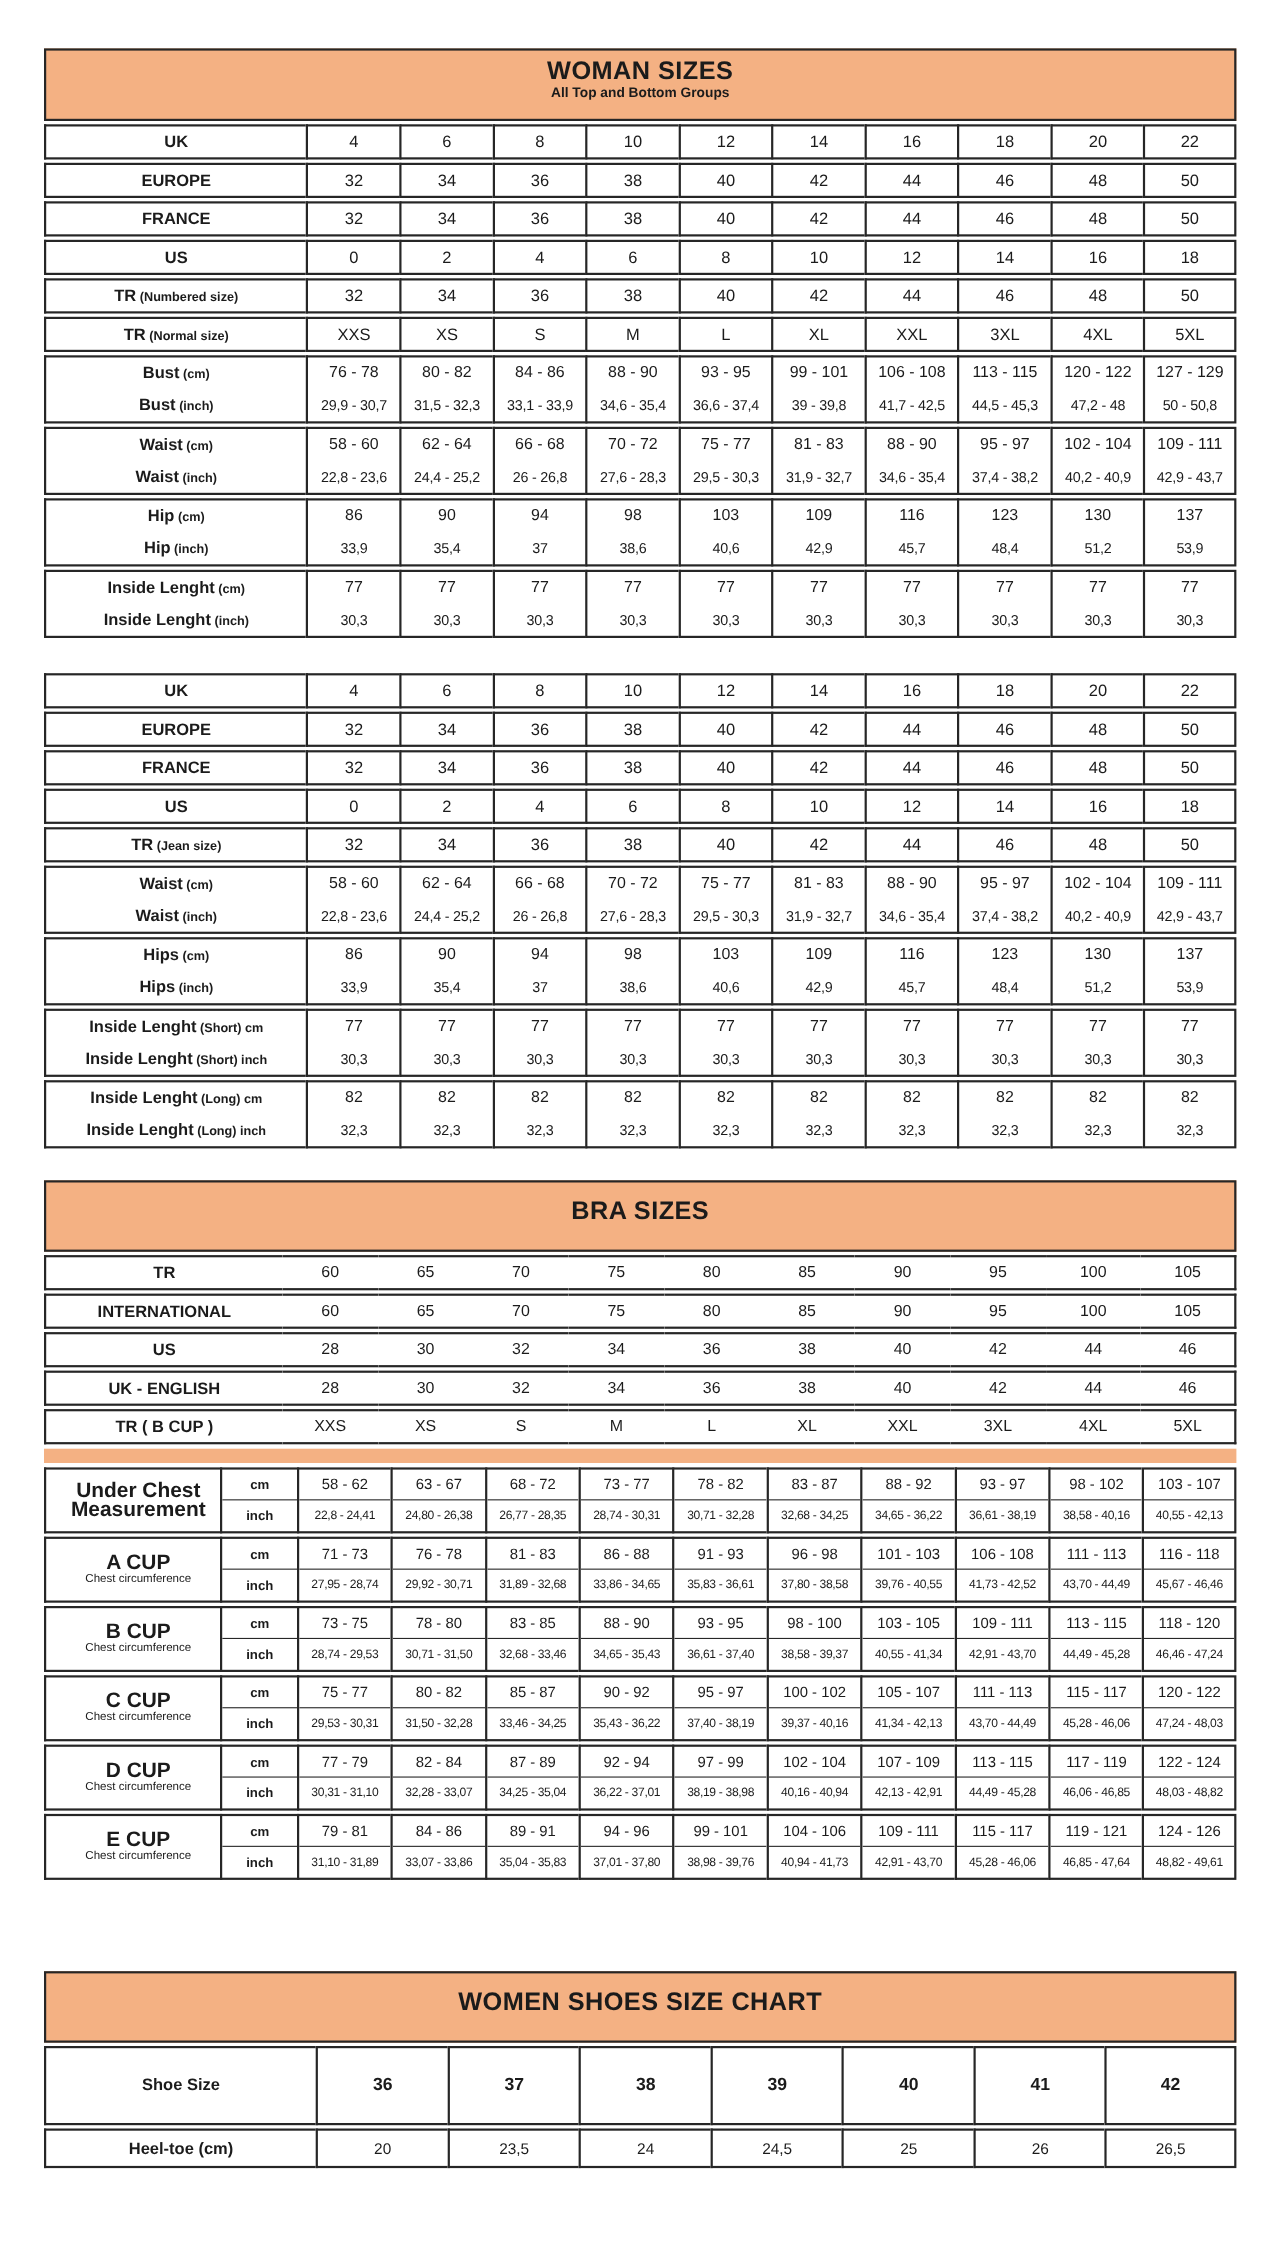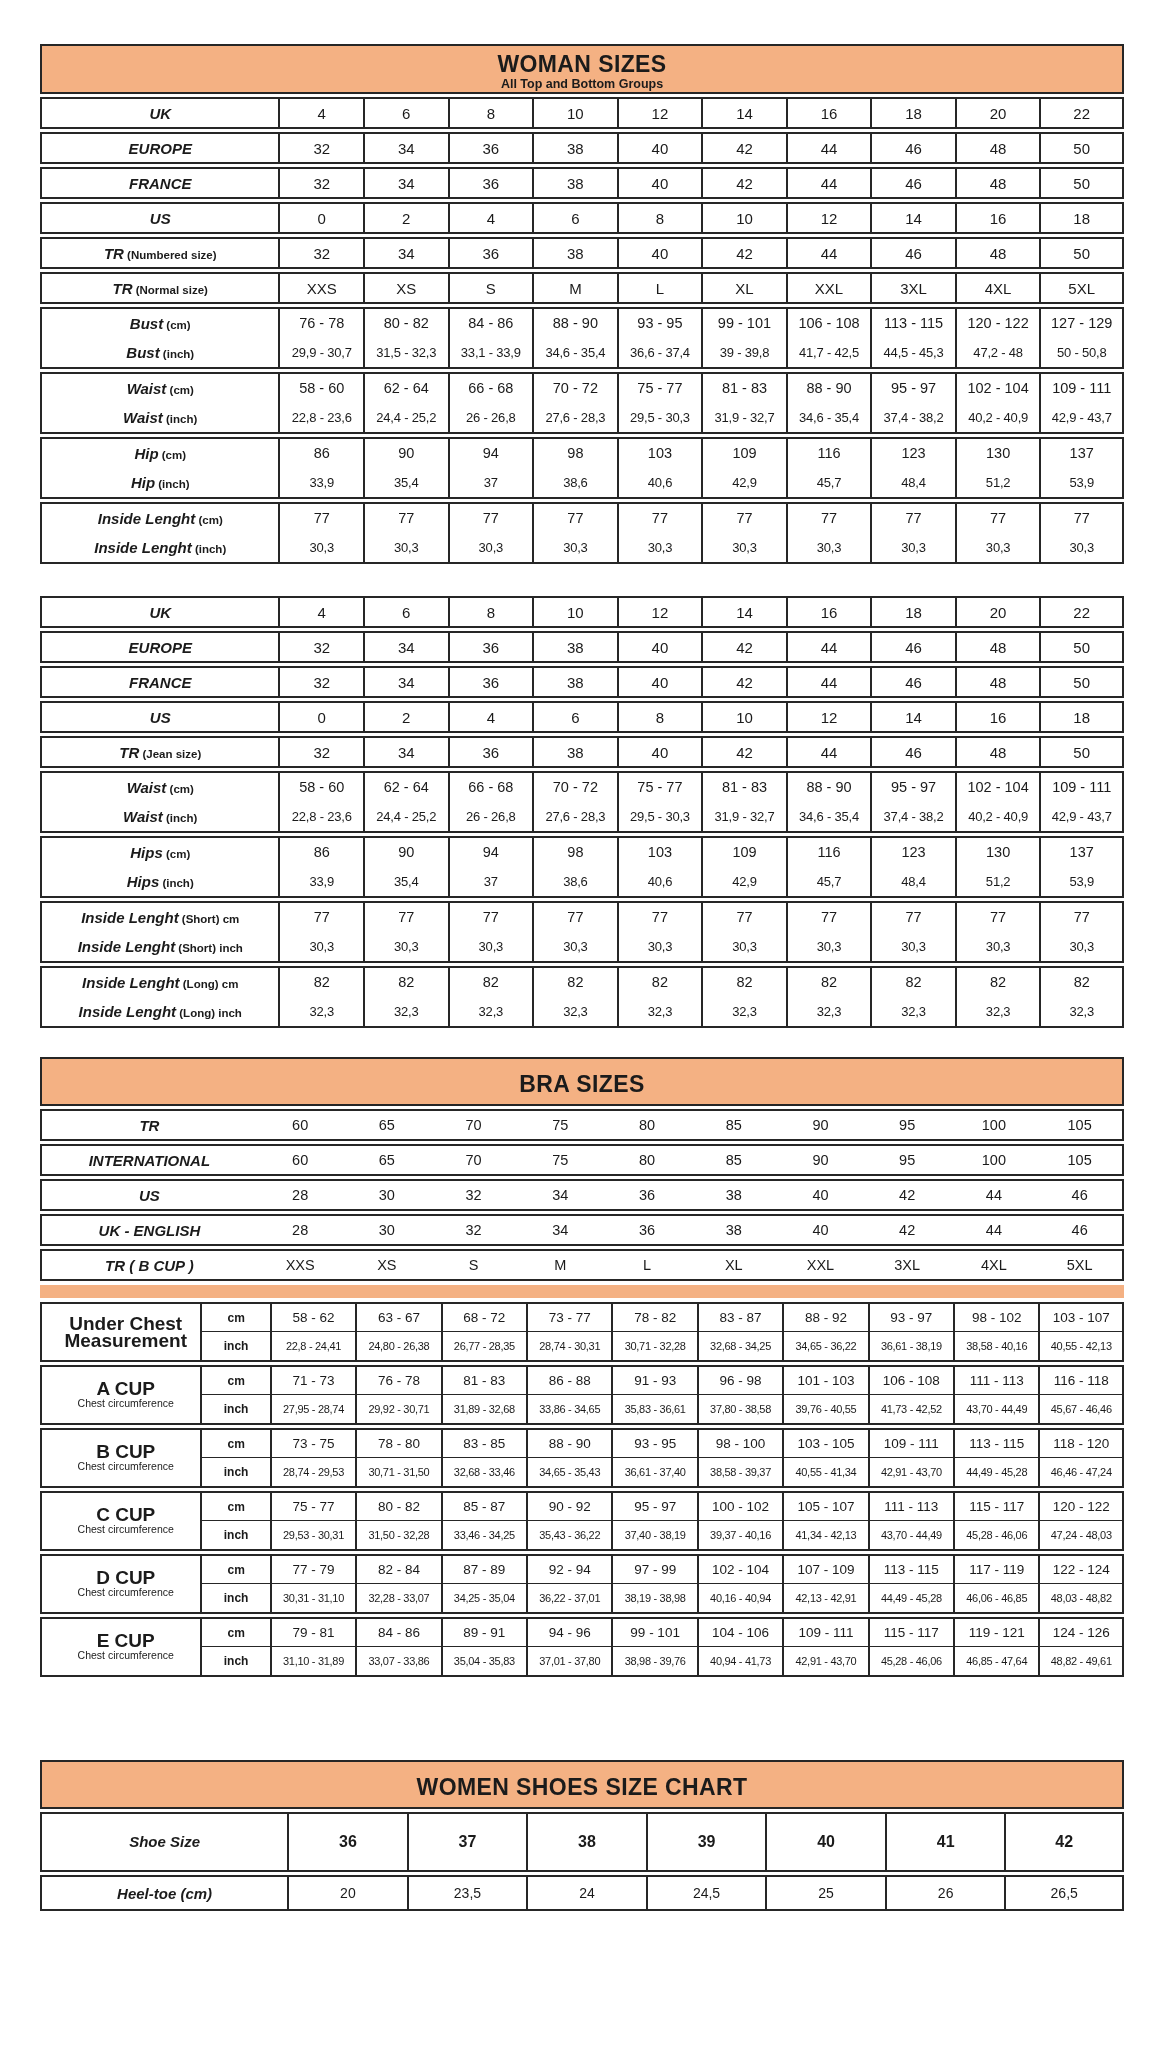--- a/index.html
+++ b/index.html
@@ -18,21 +18,21 @@
   .page{width:1084px;margin:0 auto;padding:44px 0 60px 0;}
   section.tablewrap{margin-bottom:26px;}
   section.tablewrap:last-child{margin-bottom:0;}
   #shoes-section{margin-top:80px;}
 
   
   .band{
     background:var(--band);
     border:2px solid var(--bd);
     text-align:center;
-    padding:5px 0 0 0;
+    padding:5px 0 16px 0;
   }
   .band-title{font-size:23px;font-weight:bold;letter-spacing:.4px;line-height:26px;}
   .band-sub{font-size:12.5px;font-weight:bold;line-height:15px;}
   .band-one .band-title{padding:7px 0;}
 
   
   table.tbl{
     width:100%;
     border-collapse:separate;
     border-spacing:0 3px;
@@ -42,21 +42,21 @@
     border:2px solid var(--bd);
     border-right-width:0;
     background:#fff;
     text-align:center;
     vertical-align:middle;
     padding:0;
     overflow:hidden;
   }
   table.tbl td:last-child{border-right-width:2px;}
   td.lbl{text-align:left;padding:0 0 0 10px;}
-  .st{font-weight:bold;font-size:15px;font-style:italic;}
+  .st{font-weight:bold;font-size:15px;}
   .sm{font-weight:bold;font-size:11.5px;}
 
   
   tr.single td{height:32px;font-size:15px;}
   tr.pairrow td{height:62px;}
   .pl{height:29px;line-height:29px;white-space:nowrap;}
   .pv{height:29px;line-height:29px;font-size:14.5px;white-space:nowrap;}
   .pv.bot{font-size:13px;letter-spacing:-0.2px;}
 
   
@@ -74,21 +74,21 @@
   table.cups .half{height:28px;line-height:28px;white-space:nowrap;}
   table.cups .half.top{border-bottom:1.5px solid var(--bd);}
   table.cups .unit .half{font-weight:bold;font-size:12px;}
   table.cups .val .half{font-size:13.5px;}
   table.cups .val .half.bot{font-size:11px;letter-spacing:-0.3px;}
   table.cups td.lbl{padding-left:9px;}
   .cup-strong{font-weight:bold;font-size:19px;line-height:17px;display:block;}
   .cup-sub{font-size:10.5px;line-height:13px;display:block;}
 
   
-  tr.shoe-main td{height:60px;font-size:16px;font-weight:bold;}
+  tr.shoe-main td{height:72px;font-size:16px;font-weight:bold;}
   tr.shoe-sub td{height:36px;font-size:14px;}
   tr.shoe-sub td.lbl{font-weight:bold;font-size:15px;}
 </style>
 </head>
 <body>
 
 <div class="page">
 
   <section class="tablewrap">
     <div class="band">

